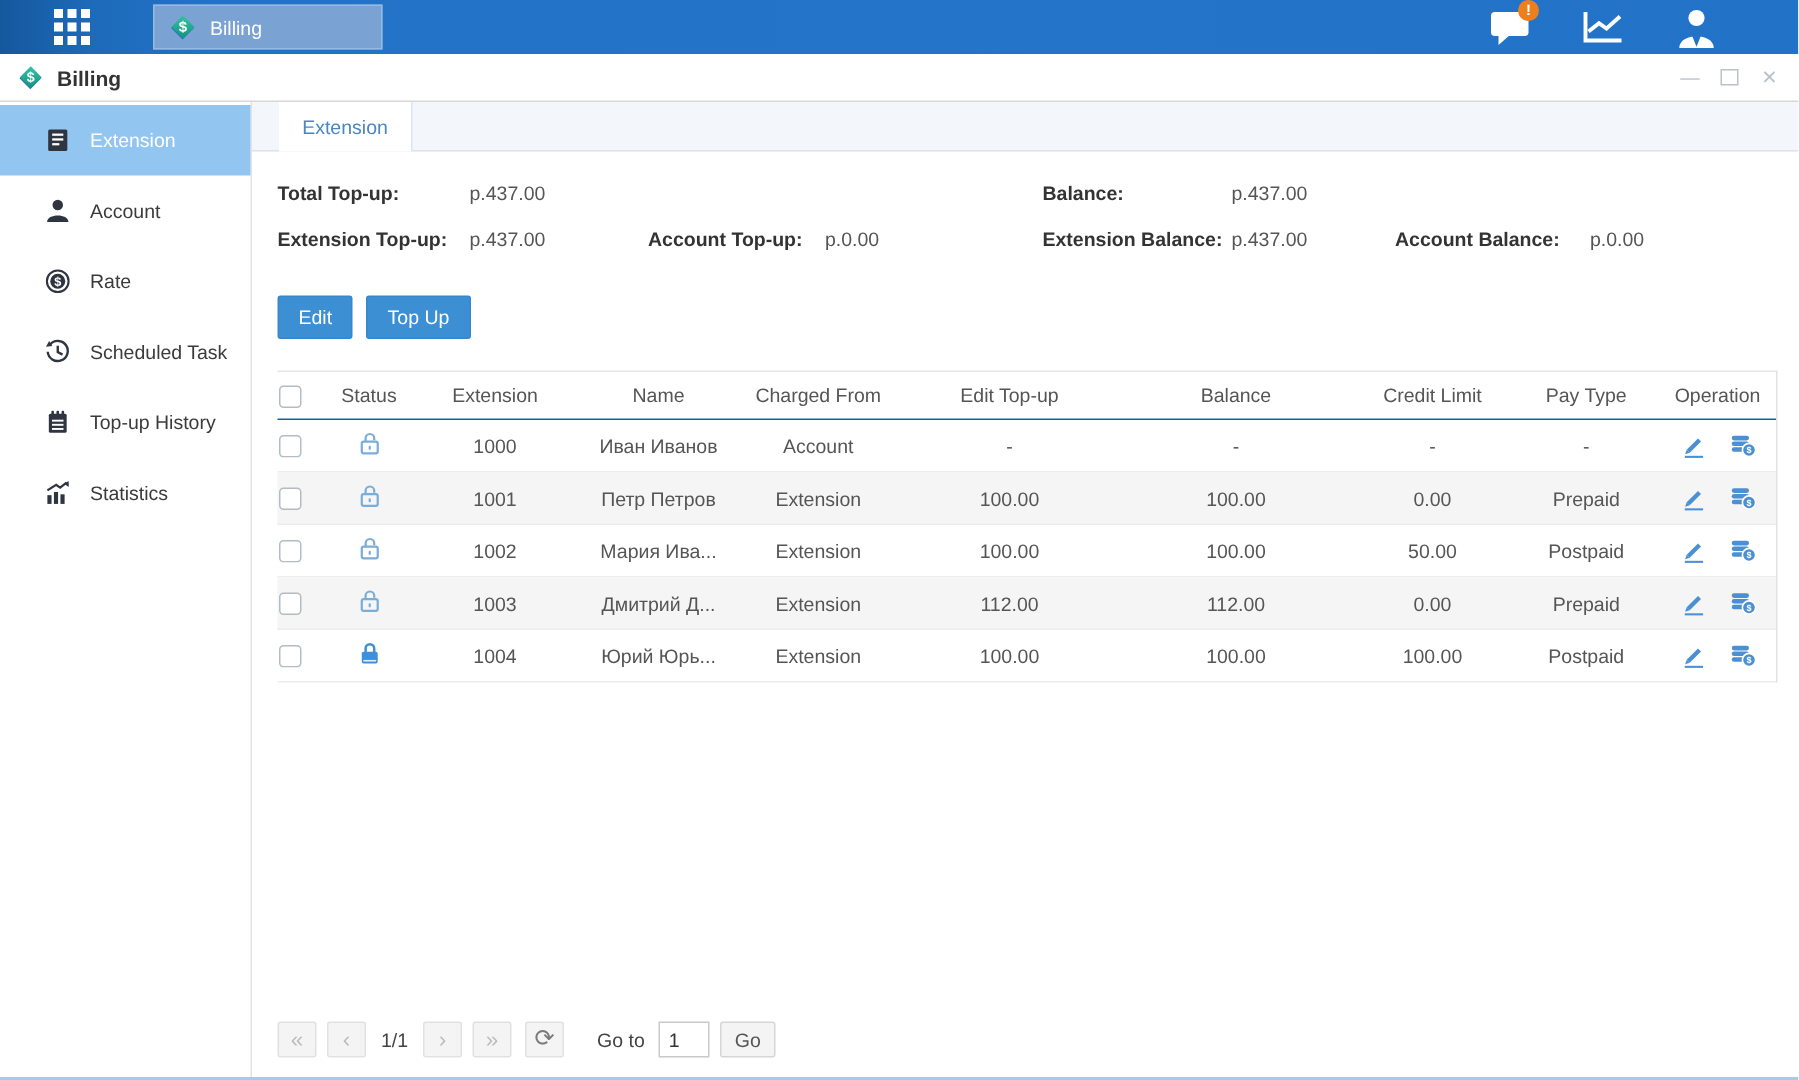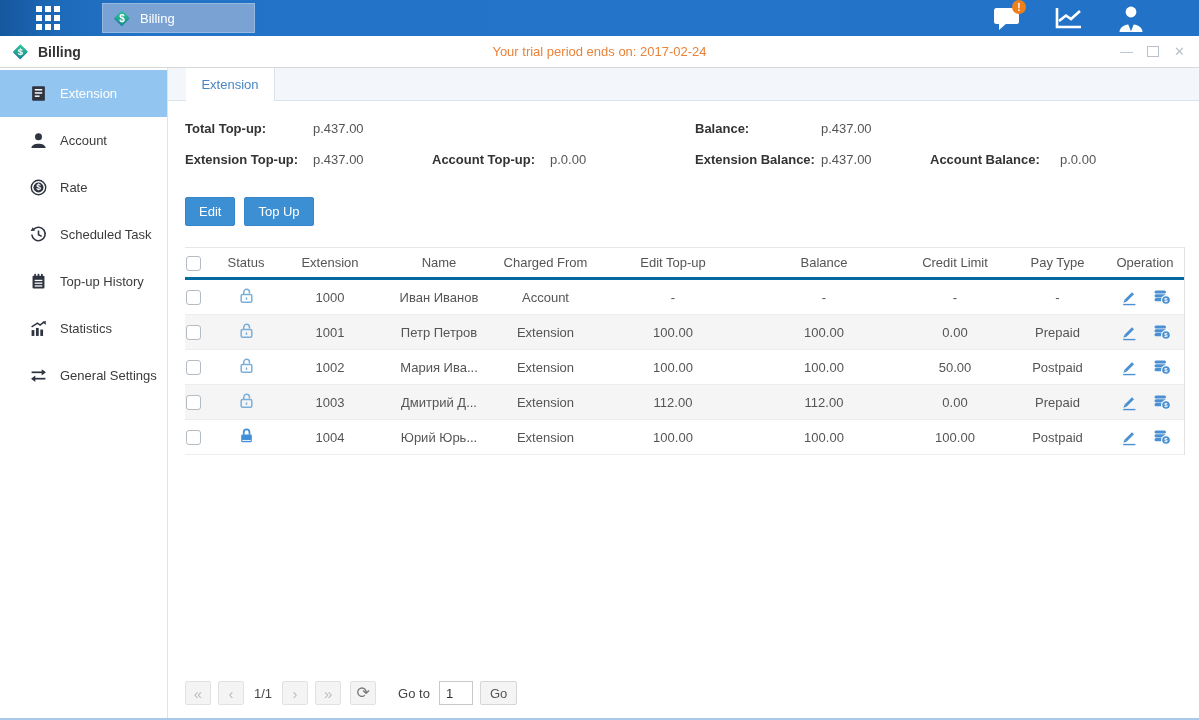--- a/index.html
+++ b/index.html
@@ -60,21 +60,21 @@
 
   
   .btnrow { display:flex; gap:9px; margin-top:14px; }
   .btn { background:#3d8fd4; border:1px solid #3787cc; color:#fff; font-size:13px;
          padding:0 13px; height:29px; border-radius:2px; cursor:pointer; font-family:inherit; }
 
   
   .table { width:1000px; margin-top:21px; border-right:1px solid #e2e2e2; }
   .tr, .thead { display:grid; grid-template-columns:32px 58px 110px 108px 105px 150px 152px 110px 95px 80px;
                 align-items:center; }
-  .thead { height:33px; border-top:1px solid #e6e6e6; border-bottom:3px solid #0369a1;
+  .thead { height:33px; border-top:1px solid #e6e6e6; border-bottom:1px solid #0369a1;
            font-size:13px; color:#555; }
   .tr { height:35px; border-bottom:1px solid #ededee; font-size:13px; color:#555; }
   .tr:nth-child(even) { background:#f5f5f6; }
   .th, .td { text-align:center; overflow:hidden; white-space:nowrap; text-overflow:ellipsis; }
   .c-check { text-align:left; padding-left:1px; }
   .checkbox { width:15px; height:15px; border:1px solid #b4bbc2; border-radius:3px; background:#fff;
               display:inline-block; vertical-align:middle; cursor:pointer; }
   .c-op { display:flex; align-items:center; justify-content:center; gap:16px; }
   .op-btn { display:inline-flex; cursor:pointer; }
 
@@ -180,21 +180,20 @@
     <div class="title-left">
       <span class="diamond">
         <svg width="19" height="19" viewBox="0 0 20 20">
           <rect x="4.6" y="4.6" width="10.8" height="10.8" transform="rotate(45 9 10)" fill="#2e6fc0"></rect>
           <rect x="4.6" y="4.6" width="10.8" height="10.8" transform="rotate(45 10 10)" fill="url(#diamond-g)"></rect>
           <text x="10" y="13.6" font-size="10" font-weight="bold" fill="#fff" text-anchor="middle">$</text>
         </svg>
       </span>
       <span class="name">Billing</span>
     </div>
-    <div class="trial">Your trial period ends on: 2017-02-24</div>
     <div class="win-controls">
       <span class="wc wc-min">—</span>
       <span class="wc wc-max"></span>
       <span class="wc">✕</span>
     </div>
   </div>
 
   <div class="bodyrow">
 
     <div class="sidebar">
@@ -244,29 +243,20 @@
       </div>
       <div class="side-item">
         <svg width="17" height="17" viewBox="0 0 16 16">
           <rect x="1.5" y="9.5" width="2.6" height="5.5" fill="#2e3440"></rect>
           <rect x="5.6" y="7.5" width="2.6" height="7.5" fill="#2e3440"></rect>
           <rect x="9.7" y="9" width="2.6" height="6" fill="#2e3440"></rect>
           <path d="M1.5 6.5 L7 3 L9.5 4.8 L13.5 1.6" fill="none" stroke="#2e3440" stroke-width="1.4"></path>
           <path d="M14.8 0.6 L14.9 4.4 L11.8 2.4 Z" fill="#2e3440"></path>
         </svg>
         <span>Statistics</span>
-      </div>
-      <div class="side-item">
-        <svg width="17" height="17" viewBox="0 0 16 16">
-          <rect x="1.5" y="4.2" width="10" height="1.6" fill="#2e3440"></rect>
-          <path d="M11 2 L15 5 L11 8 Z" fill="#2e3440"></path>
-          <rect x="4.5" y="10.2" width="10" height="1.6" fill="#2e3440"></rect>
-          <path d="M5 8 L1 11 L5 14 Z" fill="#2e3440"></path>
-        </svg>
-        <span>General Settings</span>
       </div>
     </div>
 
     <div class="main">
       <div class="tabstrip">
         <div class="tab">Extension</div>
       </div>
 
       <div class="content">
 

